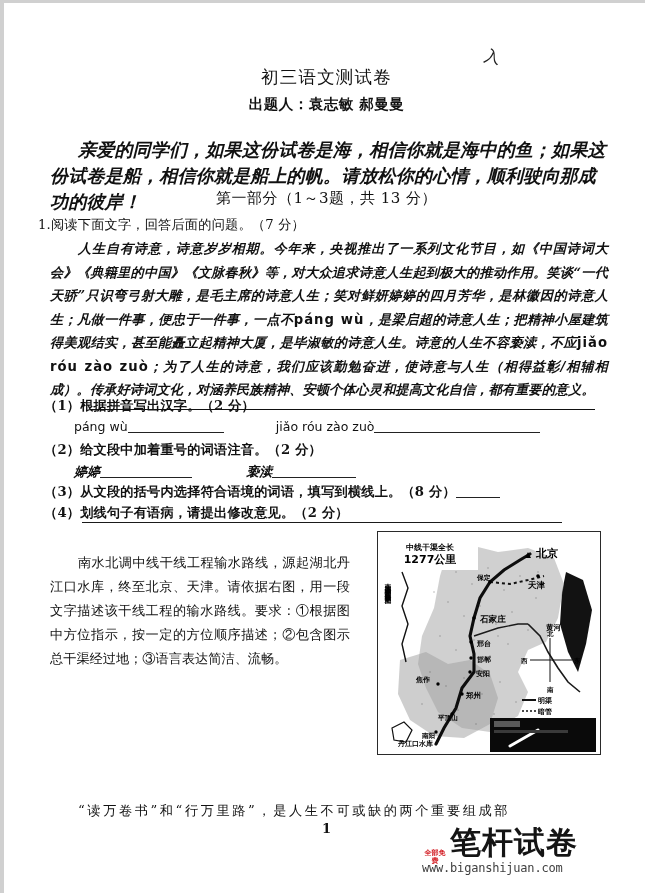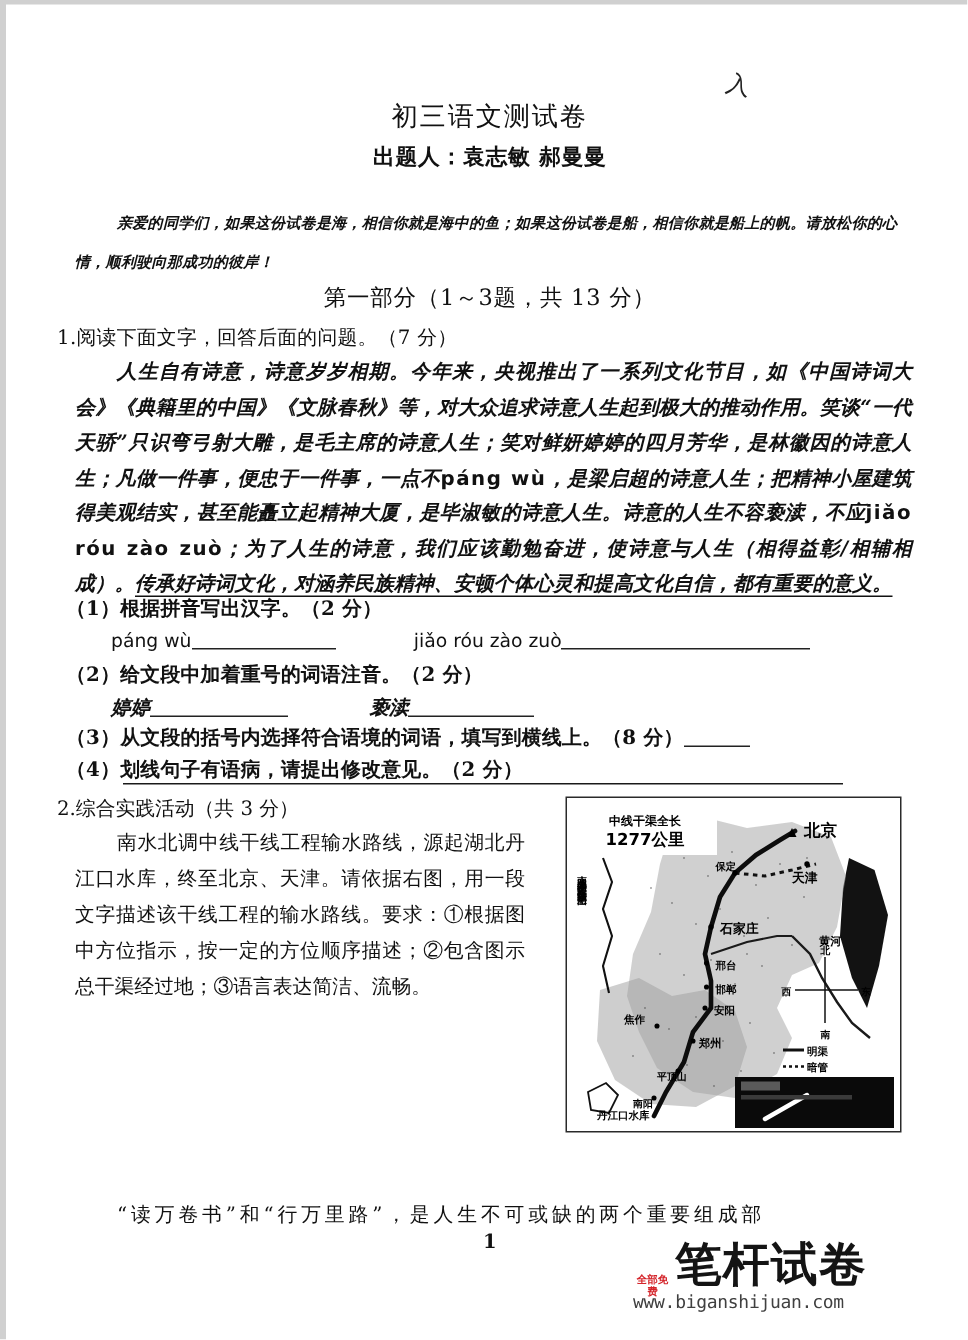--- a/index.html
+++ b/index.html
@@ -63,21 +63,21 @@
     font-family: "DejaVu Serif", serif;
     transform: rotate(12deg);
     color: #222;
   }
 
   .intro {
     position: absolute;
     left: 46px;
     top: 134px;
     width: 556px;
-    font-size: 10px;
+    font-size: 18px;
     line-height: 26px;
     text-indent: 28px;
     letter-spacing: 0.2px;
   }
 
   .section-head {
     position: absolute;
     left: 0; right: 0;
     top: 186px;
     text-align: center;
@@ -107,21 +107,21 @@
   }
   .py { font-style: normal; font-family: "DejaVu Sans", sans-serif; letter-spacing: 1px; }
   .dotted {
     border-bottom: none;
     background-image: radial-gradient(circle, #111 1px, transparent 1.2px);
     background-size: 13px 13px;
     background-repeat: repeat-x;
     background-position: bottom left;
     padding-bottom: 2px;
   }
-  .uline { border-bottom: 1px solid #111; padding-bottom: 0; }
+  .uline { border-bottom: 1px solid #111; padding-bottom: 12px; }
 
   .subq {
     position: absolute;
     left: 40px;
     font-size: 13.2px;
     letter-spacing: 0.2px;
     font-weight: bold;
   }
   .ans-row {
     position: absolute;
@@ -275,21 +275,20 @@
     <span style="display:inline-block;width:46px"></span>
     <span class="kai dotted">亵渎</span><span class="blank" style="width:84px"></span>
   </div>
 
   <div class="subq" style="top:480px"><span>（3）从文段的括号内选择符合语境的词语，填写到横线上。（8 分）</span><span class="blank" style="width:44px"></span></div>
 
   <div class="subq" style="top:501px">（4）划线句子有语病，请提出修改意见。（2 分）</div>
 
   <div class="rule"></div>
 
-  <div class="q2-stem">2.综合实践活动（共 3 分）</div>
   <div class="q2-body">南水北调中线干线工程输水路线，源起湖北丹江口水库，终至北京、天津。请依据右图，用一段文字描述该干线工程的输水路线。要求：①根据图中方位指示，按一定的方位顺序描述；②包含图示总干渠经过地；③语言表达简洁、流畅。</div>
 
   <div class="map">
     <svg width="222" height="222" viewBox="0 0 222 222">
       <rect x="0" y="0" width="222" height="222" fill="#ffffff"></rect>
 
       <path d="M188 40 L205 48 L214 78 L208 112 L200 140 L190 120 L182 92 L184 60 Z" fill="#121212"></path>
 
       <path d="M70 18 L96 14 L120 20 L150 16 L176 26 L186 52 L180 86 L168 110 L150 118
                L140 140 L150 160 L140 184 L112 200 L84 196 L60 180 L48 156 L40 132

